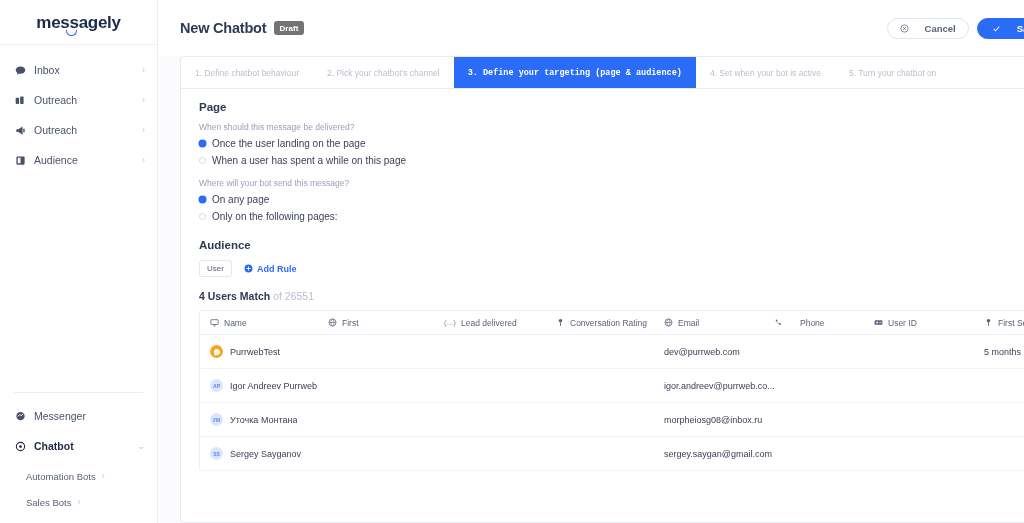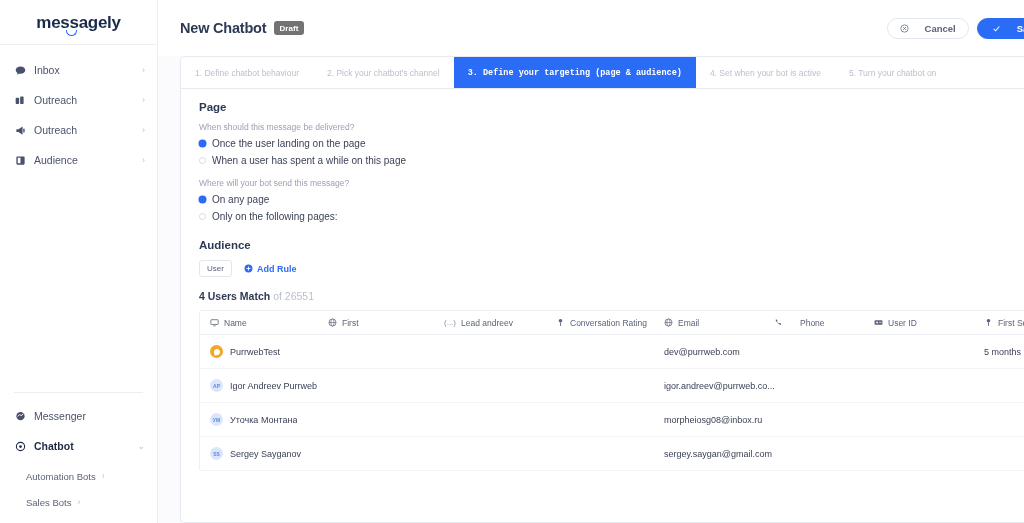--- a/index.html
+++ b/index.html
@@ -379,21 +379,21 @@
                   <svg width="9" height="9" viewBox="0 0 16 16">
                     <circle cx="8" cy="8" r="6.3" fill="none" stroke="#5b6379" stroke-width="1.3"></circle>
                     <ellipse cx="8" cy="8" rx="2.8" ry="6.3" fill="none" stroke="#5b6379" stroke-width="1.1"></ellipse>
                     <path d="M1.8 8h12.4" stroke="#5b6379" stroke-width="1.1"></path>
                   </svg>
                 </span>
               <span>First</span>
             </div>
             <div class="th c-lead">
               <span style="font-size:8px;color:#8a91a5;">(...)</span>
-              <span>Lead andreev</span>
+              <span>Lead delivered</span>
             </div>
             <div class="th c-rating">
               <span>
                   <svg width="9" height="9" viewBox="0 0 16 16">
                     <circle cx="8" cy="5" r="3.2" fill="#5b6379"></circle>
                     <path d="M8 8v6" stroke="#5b6379" stroke-width="1.6"></path>
                   </svg>
                 </span>
               <span>Conversation Rating</span>
             </div>

